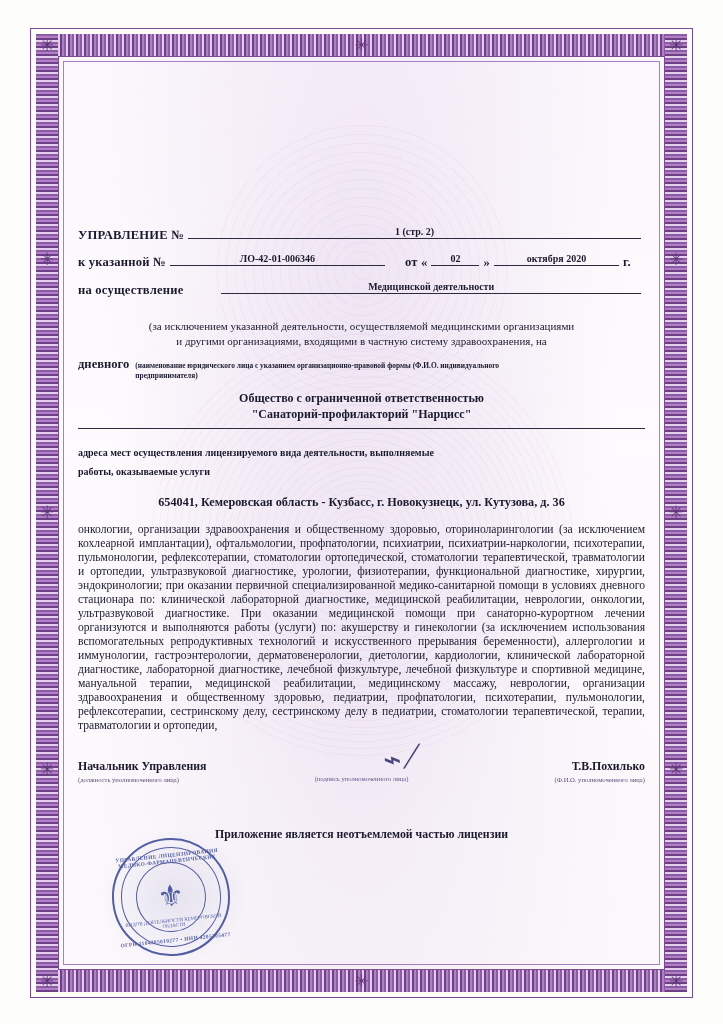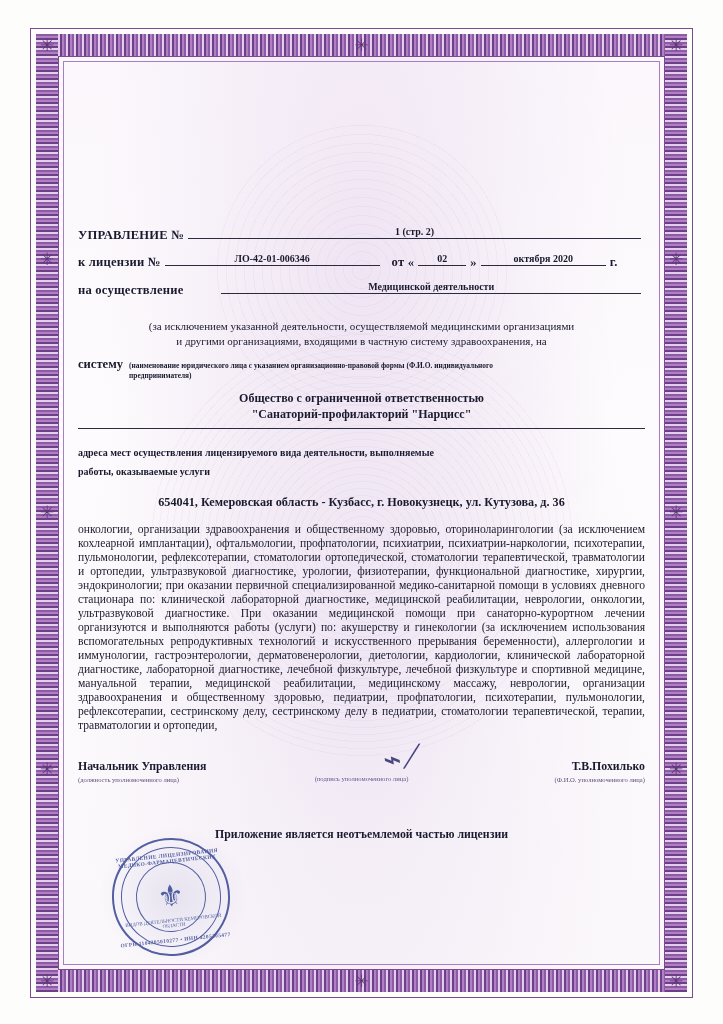--- a/index.html
+++ b/index.html
@@ -343,25 +343,25 @@
   <div class="content">
 
     <div class="row r1">
       <span class="lbl-bold">УПРАВЛЕНИЕ №</span>
       <span class="fill">
         <span>1 (стр. 2)</span>
       </span>
     </div>
 
     <div class="row r2">
-      <span class="lbl-bold">к лицензии №</span>
+      <span class="lbl-bold">к указанной №</span>
       <span class="fill" style="max-width:215px;">
         <span>ЛО-42-01-006346</span>
       </span>
-      <span class="lbl-bold" style="margin-left:8px;">от «</span>
+      <span class="lbl-bold" style="margin-left:16px;">от «</span>
       <span class="fill" style="max-width:48px;">
         <span>02</span>
       </span>
       <span class="lbl-bold">»</span>
       <span class="fill" style="max-width:125px;">
         <span>октября 2020</span>
       </span>
       <span class="lbl-bold">г.</span>
     </div>
 
@@ -371,21 +371,21 @@
         <span>Медицинской деятельности</span>
       </span>
     </div>
 
     <div class="paren-block">
       <div>(за исключением указанной деятельности, осуществляемой медицинскими организациями</div>
       <div>и другими организациями, входящими в частную систему здравоохранения, на</div>
     </div>
 
     <div class="issued-row">
-      <span class="issued-word">систему</span>
+      <span class="issued-word">дневного</span>
       <span class="issued-note">
         <span>(наименование юридического лица с указанием организационно-правовой формы (Ф.И.О. индивидуального</span><br>
         <span>предпринимателя)</span>
       </span>
     </div>
 
     <div class="org-name">
       <div>Общество с ограниченной ответственностью</div>
       <div>"Санаторий-профилакторий "Нарцисс"</div>
     </div>

